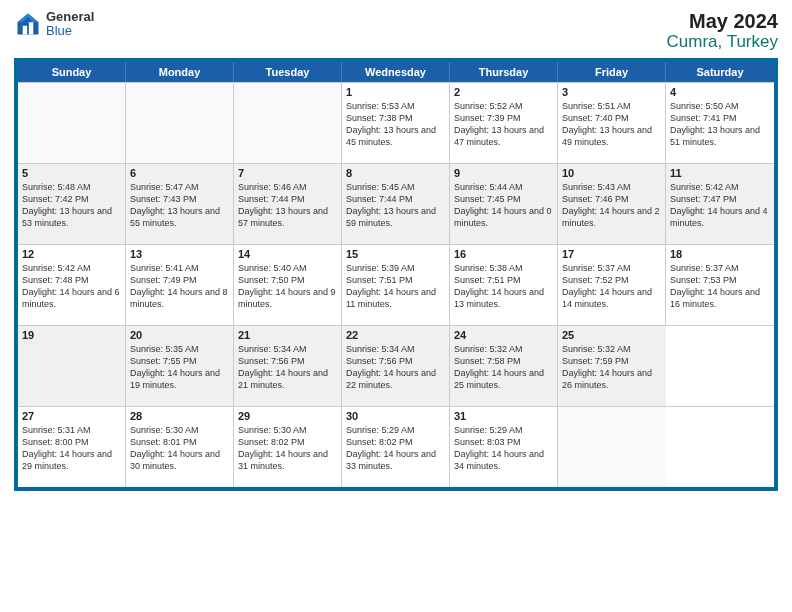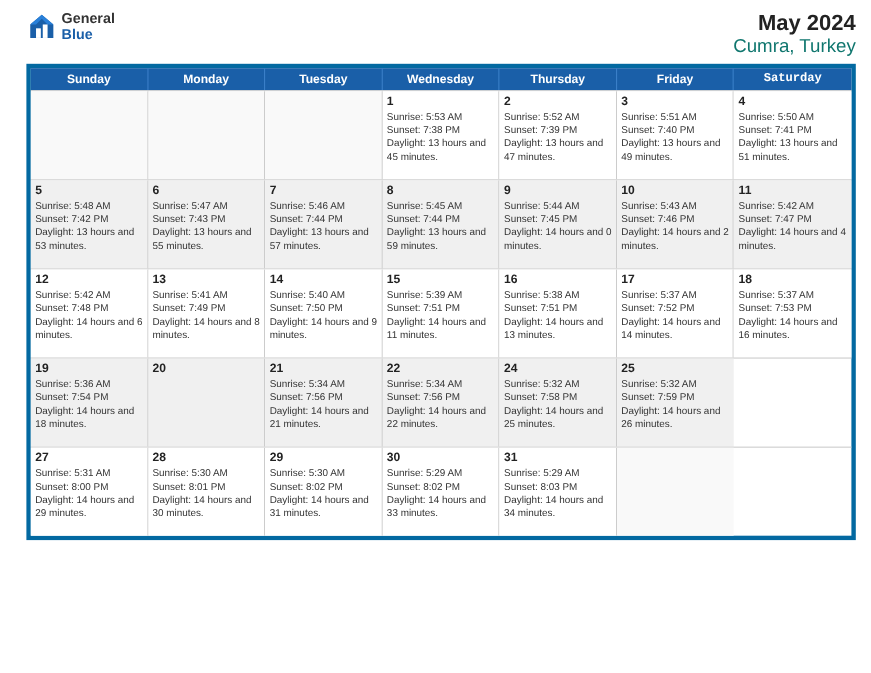--- a/index.html
+++ b/index.html
@@ -6,21 +6,21 @@
     body {
       font-family: Arial, sans-serif;
       background: #fff;
       width: 792px;
       height: 612px;
       overflow: hidden;
     }
     .page {
       width: 792px;
       height: 501px;
-      padding: 10px 14px 10px 24px;
+      padding: 10px 14px 10px 14px;
       display: flex;
       flex-direction: column;
     }
     .header {
       display: flex;
       justify-content: space-between;
       align-items: flex-start;
       margin-bottom: 6px;
     }
     .logo {
@@ -33,21 +33,21 @@
       flex-direction: column;
       line-height: 1.1;
     }
     .logo-general {
       font-size: 13px;
       font-weight: bold;
       color: #333;
     }
     .logo-blue {
       font-size: 13px;
-      font-weight: bold;
+      font-weight: normal;
       color: #1a5fa8;
     }
     .logo-icon {
       width: 28px;
       height: 28px;
       margin-right: 2px;
     }
     .title-block {
       text-align: right;
     }
@@ -75,21 +75,20 @@
     .cal-header-cell {
       color: #fff;
       font-size: 11px;
       font-weight: bold;
       text-align: center;
       padding: 4px 2px;
       border-right: 1px solid #3a7fc8;
     }
     .cal-header-cell:last-child {
       border-right: none;
-      font-family: Liberation Mono, monospace;
     }
     .cal-body {
       flex: 1;
       display: flex;
       flex-direction: column;
     }
     .cal-row {
       display: grid;
       grid-template-columns: repeat(7, 1fr);
       flex: 1;
@@ -291,27 +290,27 @@
             <div class="day-num">18</div>
             <div class="cell-info">Sunrise: 5:37 AM
 Sunset: 7:53 PM
 Daylight: 14 hours
 and 16 minutes.</div>
           </div>
         </div>
         <div class="cal-row">
           <div class="cal-cell shaded">
             <div class="day-num">19</div>
-            <div class="cell-info">Sunrise: 5:36 AM
-Sunset: 7:54 PM
-Daylight: 14 hours
-and 18 minutes.</div>
           </div>
           <div class="cal-cell shaded">
             <div class="day-num">20</div>
+            <div class="cell-info">Sunrise: 5:35 AM
+Sunset: 7:55 PM
+Daylight: 14 hours
+and 19 minutes.</div>
           </div>
           <div class="cal-cell shaded">
             <div class="day-num">21</div>
             <div class="cell-info">Sunrise: 5:34 AM
 Sunset: 7:56 PM
 Daylight: 14 hours
 and 21 minutes.</div>
           </div>
           <div class="cal-cell shaded">
             <div class="day-num">22</div>

